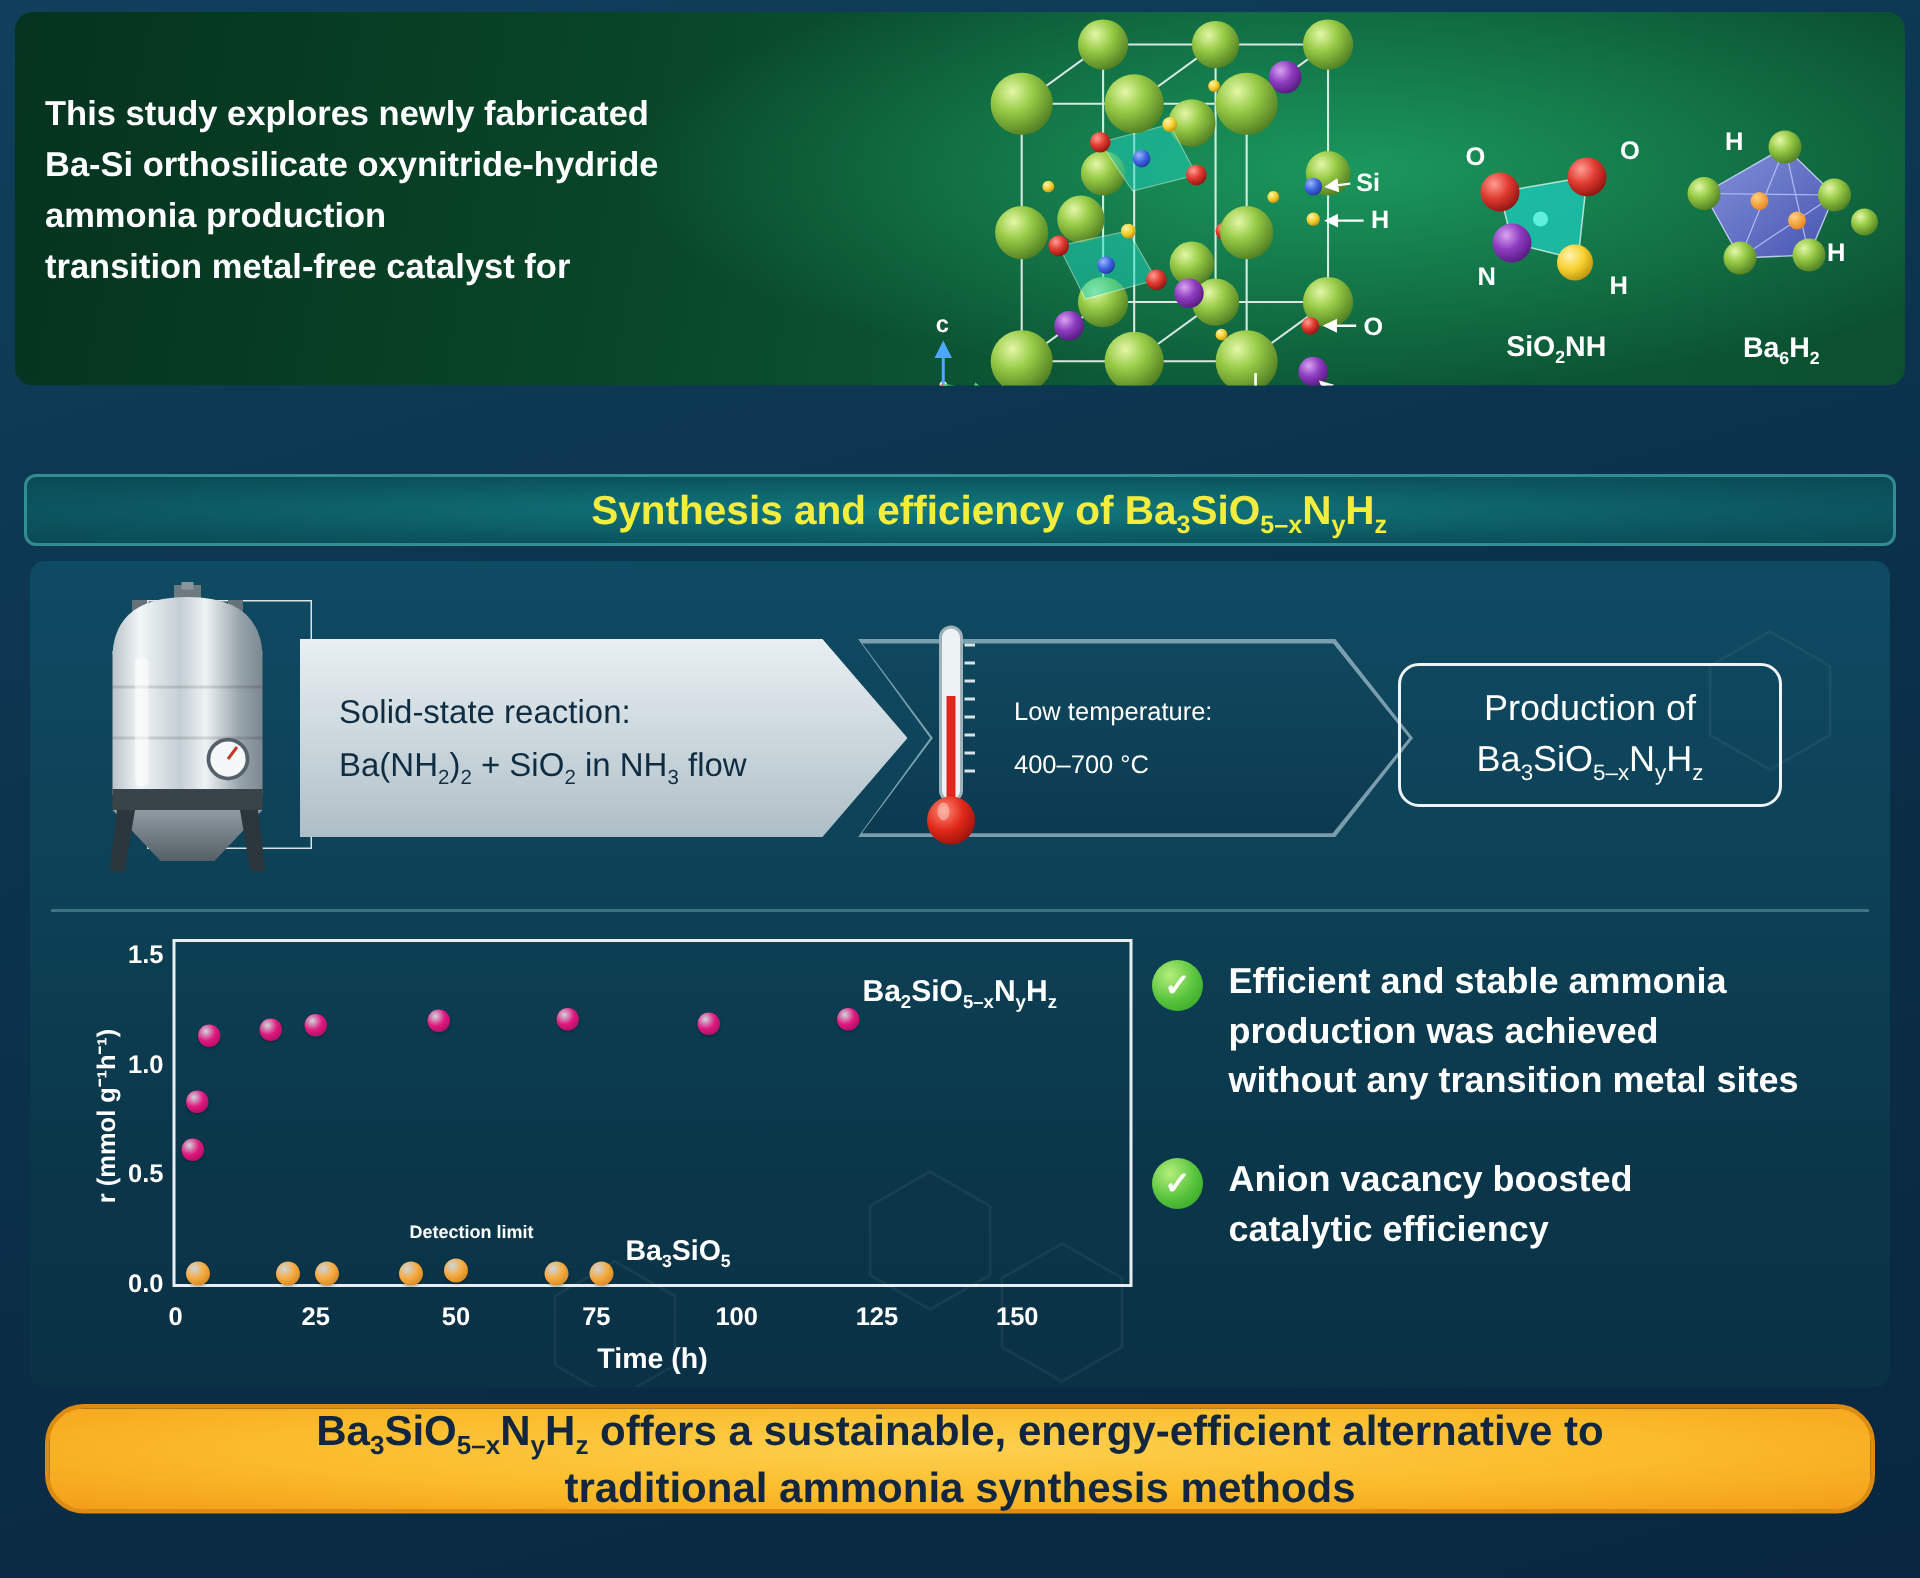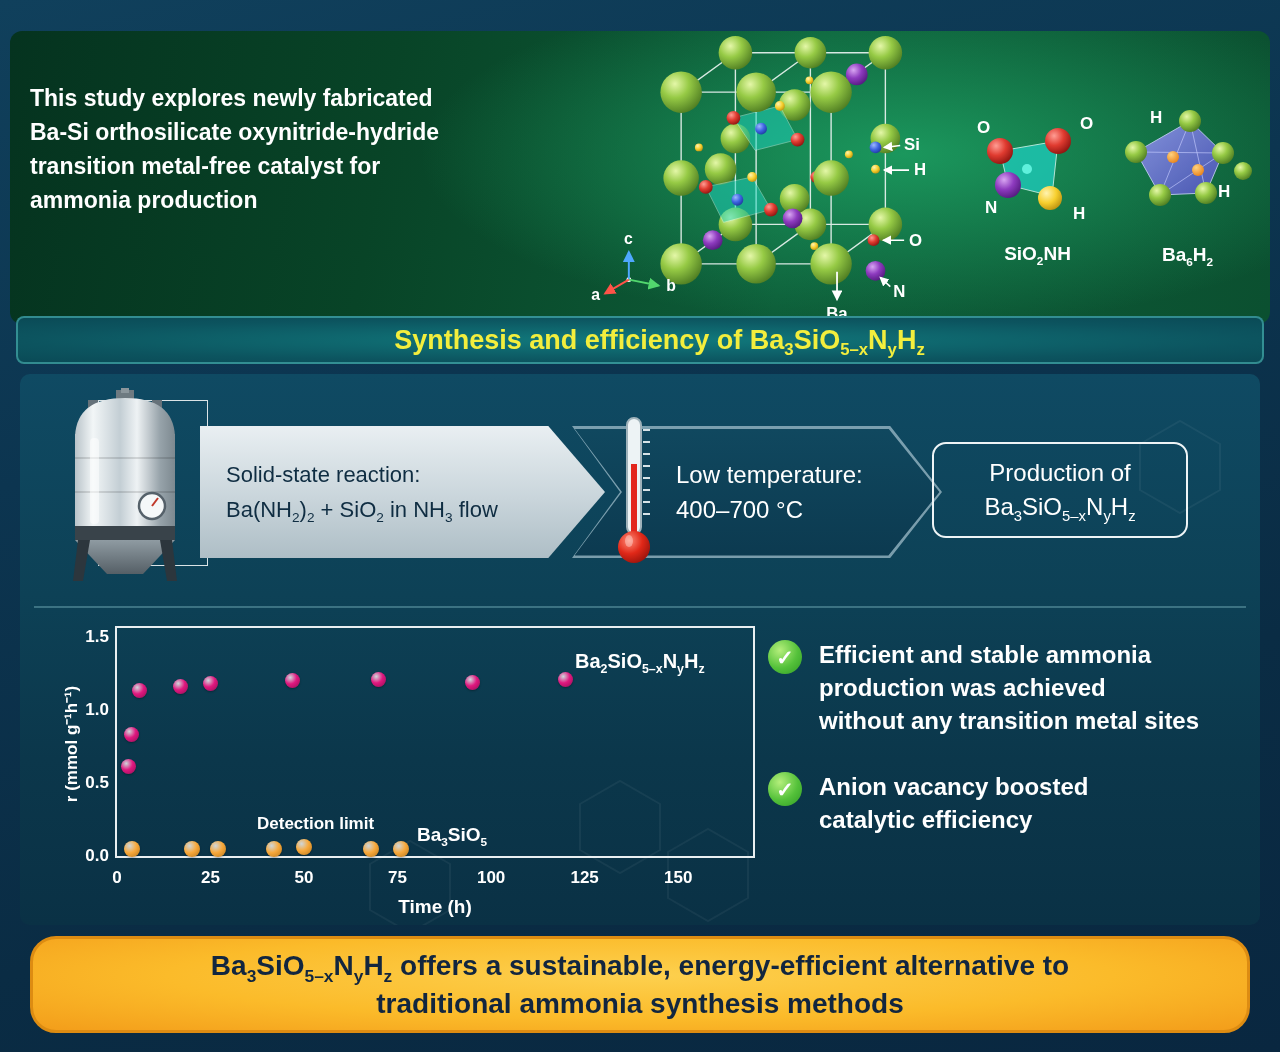--- a/index.html
+++ b/index.html
@@ -2,25 +2,25 @@
 <html><head>
 <meta charset="utf-8">
 <style>
   * { margin:0; padding:0; box-sizing:border-box; }
   body { background:#08131f; font-family:"Liberation Sans", sans-serif; }
   .page { position:relative; width:1280px; height:1052px; overflow:hidden;
     background: linear-gradient(165deg,#10405c 0%, #0c3550 35%, #0a2c44 70%, #092740 100%); }
   sub { font-size:.62em; line-height:0; }
 
   
-  .top-panel { position:absolute; left:10px; top:8px; width:1260px; height:293px;
+  .top-panel { position:absolute; left:10px; top:8px; width:1260px; height:249px;
     border-radius:12px; overflow:hidden;
     background:
       radial-gradient(ellipse 62% 95% at 71% 42%, rgba(32,172,106,.75), rgba(32,172,106,0) 62%),
-      linear-gradient(100deg,#05331f 0%, #084427 30%, #0d5c38 62%, #0b5030 100%); margin-top: 23px; }
+      linear-gradient(100deg,#05331f 0%, #084427 30%, #0d5c38 62%, #0b5030 100%); }
   .headline { position:absolute; left:20px; top:50px; width:545px;
     color:#ffffff; font-weight:700; font-size:23px; line-height:34px; }
   .crystal { position:absolute; left:545px; top:0; }
   .mol { position:absolute; text-align:center; color:#fff; font-weight:700; }
   .mol1 { left:945px; top:78px; width:165px; }
   .mol2 { left:1100px; top:76px; width:155px; }
   .mol-label { font-size:19px; margin-top:5px; }
 
   
   .title-banner { position:absolute; left:16px; top:316px; width:1248px; height:48px;
@@ -46,78 +46,78 @@
   .chev1 .txt { position:absolute; left:26px; top:50%; transform:translateY(-50%);
     color:#0f2d42; font-size:22px; line-height:35px; }
 
   .chev2 { position:absolute; left:552px; top:52px; width:370px; height:132px;
     clip-path: polygon(0 0, 86% 0, 100% 50%, 86% 100%, 0 100%, 13% 50%);
     background: rgba(212,232,240,.55); }
   .chev2-in { position:absolute; inset:2.5px;
     clip-path: polygon(0 0, 86% 0, 100% 50%, 86% 100%, 0 100%, 13% 50%);
     background: linear-gradient(180deg,#10485f,#0c3a50); }
   .chev2 .txt { position:absolute; left:104px; top:50%; transform:translateY(-50%);
-    color:#fff; font-size:24px; line-height:35px; }
+    color:#fff; font-size:17px; line-height:35px; }
 
   .prod-box { position:absolute; left:912px; top:68px; width:256px; height:96px;
     border:2.5px solid #eef4f6; border-radius:14px;
     display:flex; flex-direction:column; align-items:center; justify-content:center;
     color:#fff; font-size:24px; line-height:34px; text-align:center; }
 
   .divider { position:absolute; left:14px; right:14px; top:232px; height:2px;
     background: rgba(150,210,215,.35); }
 
   
   .plot { position:absolute; left:95px; top:252px; width:640px; height:232px;
     border:2px solid #e9eff1; }
   .ylabel { position:absolute; left:-47px; top:116px;
     transform:translate(-50%,-50%) rotate(-90deg); white-space:nowrap;
     color:#fff; font-weight:700; font-size:17px; }
   .xlabel { position:absolute; left:0; top:268px; width:100%; text-align:center;
     color:#fff; font-weight:700; font-size:19px; }
   .plot-label { position:absolute; color:#fff; font-weight:700; white-space:nowrap; }
   .lbl-catalyst { left:458px; top:22px;  font-size:20px; }
-  .lbl-det      { left:140px; top:186px; font-size:17px; }
+  .lbl-det      { left:156px; top:186px; font-size:12px; }
   .lbl-ref      { left:300px; top:196px; font-size:19px; }
   .dot   { position:absolute; border-radius:50%; box-shadow:0 1px 2px rgba(0,0,0,.3); }
   .ytick { position:absolute; left:-48px; width:40px; text-align:right;
     color:#fff; font-weight:700; font-size:17px; }
   .xtick { position:absolute; top:240px; width:44px; text-align:center;
     color:#fff; font-weight:700; font-size:17px; }
 
   
   .finding { position:absolute; display:flex; gap:17px; align-items:flex-start; }
   .f1 { left:748px; top:264px; width:490px; }
   .f2 { left:748px; top:396px; width:490px; }
   .check { flex:0 0 34px; width:34px; height:34px; border-radius:50%; margin-top:2px;
     background: radial-gradient(circle at 35% 30%, #b5ef7c, #54c13a 55%, #2f9a25);
     display:flex; align-items:center; justify-content:center; }
   .check .mark { color:#fff; font-weight:700; font-size:21px; line-height:1; }
   .finding-text { color:#fff; font-weight:700; font-size:24px; line-height:33px;
     white-space:pre-line; }
 
   
-  .bottom-banner { position:absolute; left:30px; top:936px; width:1220px; height:97px;
+  .bottom-banner { position:absolute; left:30px; top:936px; width:1220px; height:73px;
     border-radius:26px; border:3px solid #dd8c12;
     background: radial-gradient(ellipse at 50% 40%, #fdd04e 0%, #fbbb2a 55%, #f39d1a 100%);
     display:flex; flex-direction:column; align-items:center; justify-content:center;
     color:#12263f; font-weight:700; font-size:28px; line-height:38px; text-align:center; }
 </style>
 </head>
 <body>
 
 <div class="page">
 
   <div class="top-panel">
 
     <div class="headline">
       <div>This study explores newly fabricated</div>
       <div>Ba-Si orthosilicate oxynitride-hydride</div>
+      <div>ammonia production</div>
       <div>transition metal-free catalyst for</div>
-      <div>ammonia production</div>
     </div>
 
     <svg class="crystal" width="420" height="296" viewBox="0 0 420 300">
       <defs>
         <radialGradient id="gBa" cx="35%" cy="30%" r="75%">
           <stop offset="0" stop-color="#e4f7a8"></stop>
             <stop offset="45%" stop-color="#96ca45"></stop>
             <stop offset="100%" stop-color="#4f7d22"></stop>
         </radialGradient>
         <radialGradient id="gN" cx="35%" cy="30%" r="75%">

